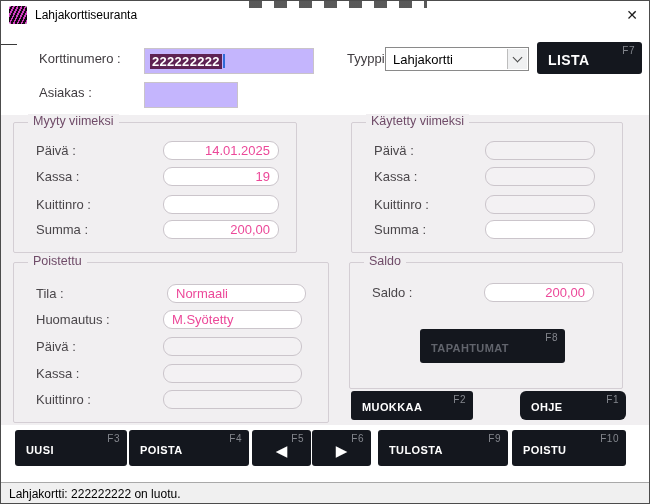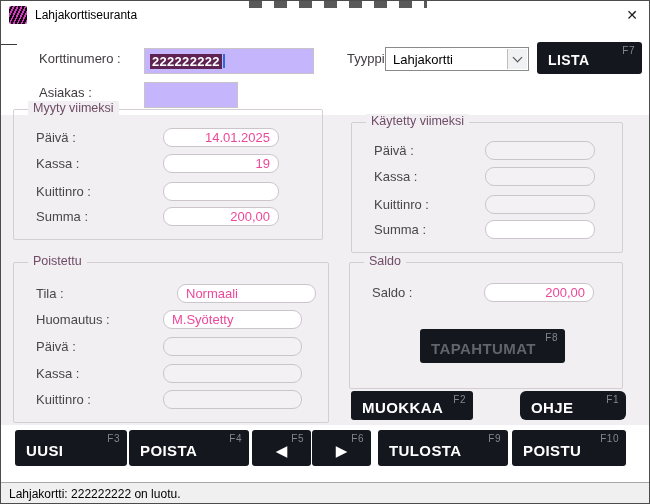--- a/index.html
+++ b/index.html
@@ -47,21 +47,21 @@
   .glabel{position:absolute;left:14px;top:-9px;background:#f1eff1;padding:0 5px;font-size:12.5px;color:#6f4b68;}
   .rlabel{position:absolute;left:22px;font-size:13px;color:#4a464a;line-height:19px;}
   .field{
     position:absolute;height:19px;background:#fff;border:1px solid #cbc5cb;border-radius:9px;
     font-size:13px;color:#ec4899;display:flex;align-items:center;padding:0 8px;overflow:hidden;white-space:nowrap;
   }
   .field.right{justify-content:flex-end;}
   .field.muted{background:#f3f1f3;}
   
   .btn{position:absolute;background:#14171e;border-radius:3px;color:#fff;cursor:default;}
-  .btn .lbl{position:absolute;left:11px;top:55%;transform:translateY(-50%);font-weight:bold;font-size:15px;letter-spacing:.4px;white-space:nowrap;}
+  .btn .lbl{position:absolute;left:11px;top:55%;transform:translateY(-50%);font-weight:bold;font-size:11px;letter-spacing:.4px;white-space:nowrap;}
   .btn .fkey{position:absolute;top:3px;right:7px;font-size:10px;color:#84878e;letter-spacing:.5px;}
   .btn.disabled .lbl{color:#61646c;}
   .btn .arrowglyph{position:absolute;left:50%;top:58%;transform:translate(-50%,-50%);font-size:15px;color:#fff;}
   
   .statusbar{
     position:absolute;left:0;top:481px;width:100%;height:23px;background:#f0f0f0;
     border-top:1px solid #a9a9a9;font-size:12px;color:#000;line-height:22px;padding-left:8px;
   }
 </style>
 </head>
@@ -98,21 +98,21 @@
 
     <span class="plabel" style="left:22px;top:52px;">Asiakas :</span>
     <div class="inputbox" style="left:127px;top:52px;width:94px;height:20px;">
       <span></span>
     </div>
   </div>
 
   <div class="body"></div>
   <div class="bottomstrip"></div>
 
-  <div class="group" style="left:12px;top:108px;width:310px;height:131px;">
+  <div class="group" style="left:12px;top:121px;width:284px;height:131px;">
     <span class="glabel">Myyty viimeksi</span>
     <span class="rlabel" style="top:18px;">Päivä :</span>
     <div class="field right" style="left:149px;top:18px;width:116px;">
         <span>14.01.2025</span>
       </div>
     <span class="rlabel" style="top:44px;">Kassa :</span>
     <div class="field right" style="left:149px;top:44px;width:116px;">
         <span>19</span>
       </div>
     <span class="rlabel" style="top:72px;">Kuittinro :</span>
@@ -141,21 +141,21 @@
       </div>
     <span class="rlabel" style="top:97px;">Summa :</span>
     <div class="field" style="left:133px;top:97px;width:110px;">
         <span></span>
       </div>
   </div>
 
   <div class="group" style="left:12px;top:261px;width:316px;height:161px;">
     <span class="glabel">Poistettu</span>
     <span class="rlabel" style="top:21px;">Tila :</span>
-    <div class="field" style="left:163px;top:21px;width:139px;">
+    <div class="field" style="left:153px;top:21px;width:139px;">
         <span>Normaali</span>
       </div>
     <span class="rlabel" style="top:47px;">Huomautus :</span>
     <div class="field" style="left:149px;top:47px;width:139px;text-align:center;">
         <span>M.Syötetty</span>
       </div>
     <span class="rlabel" style="top:74px;">Päivä :</span>
     <div class="field muted" style="left:149px;top:74px;width:139px;">
         <span></span>
       </div>

